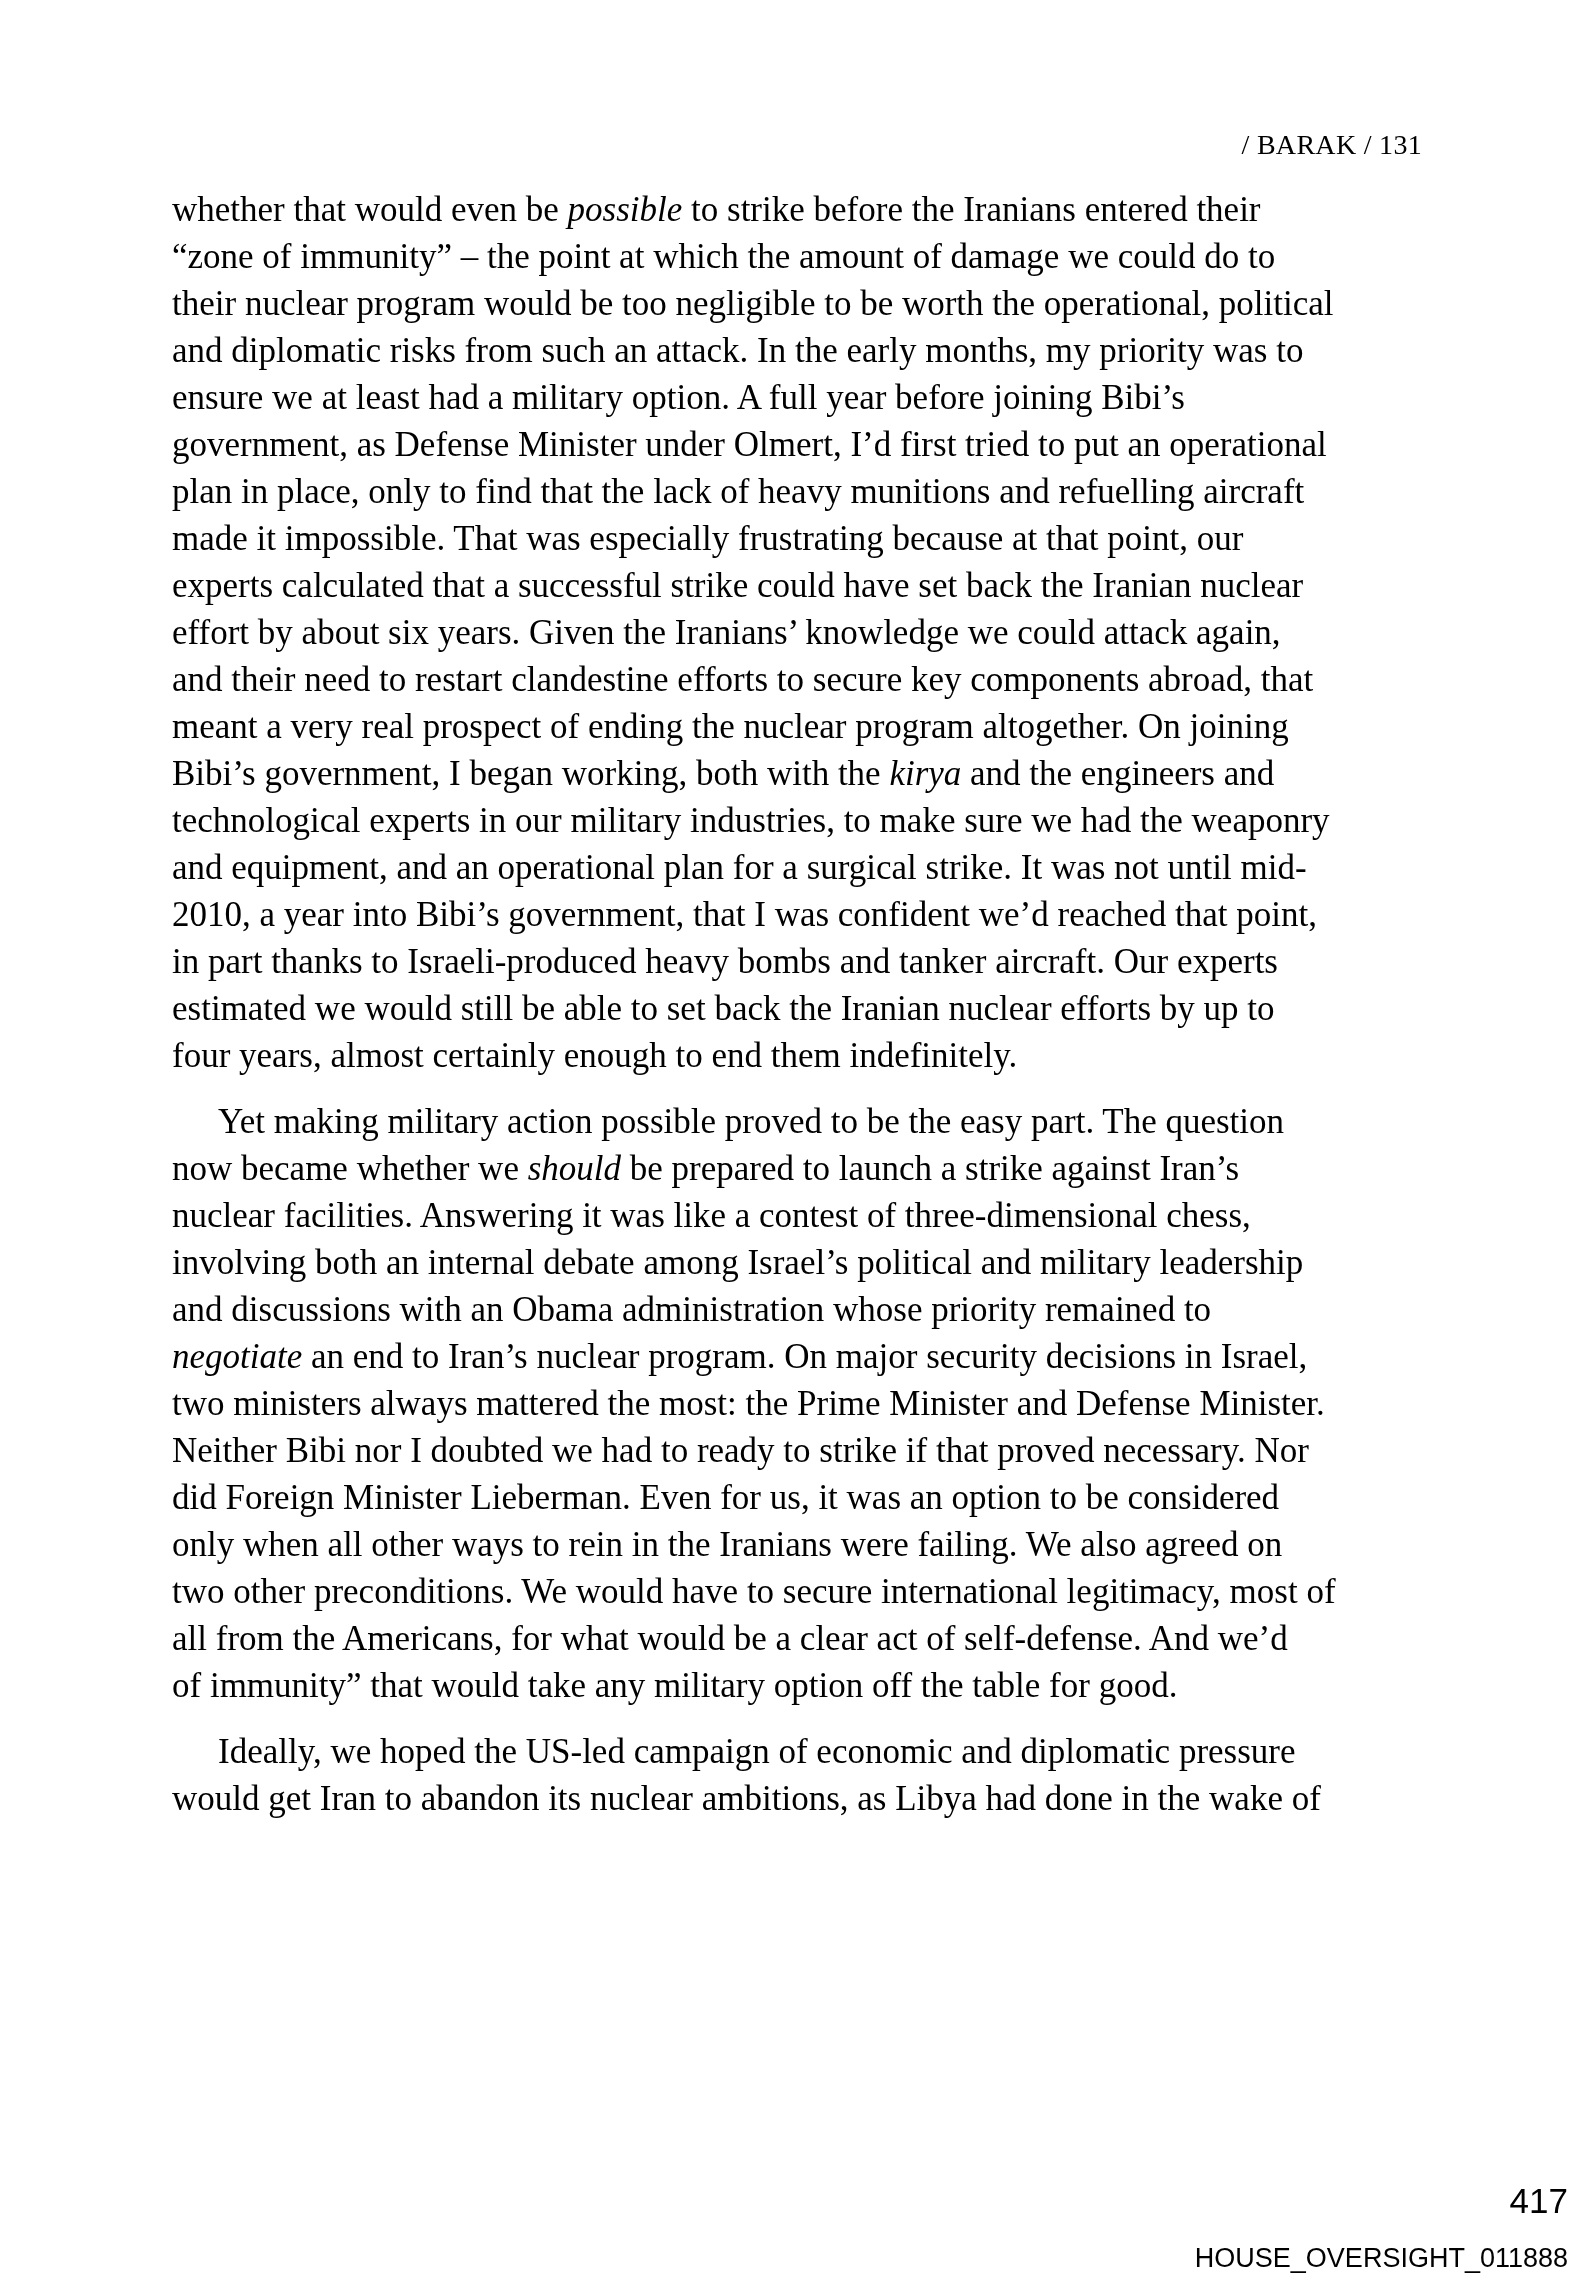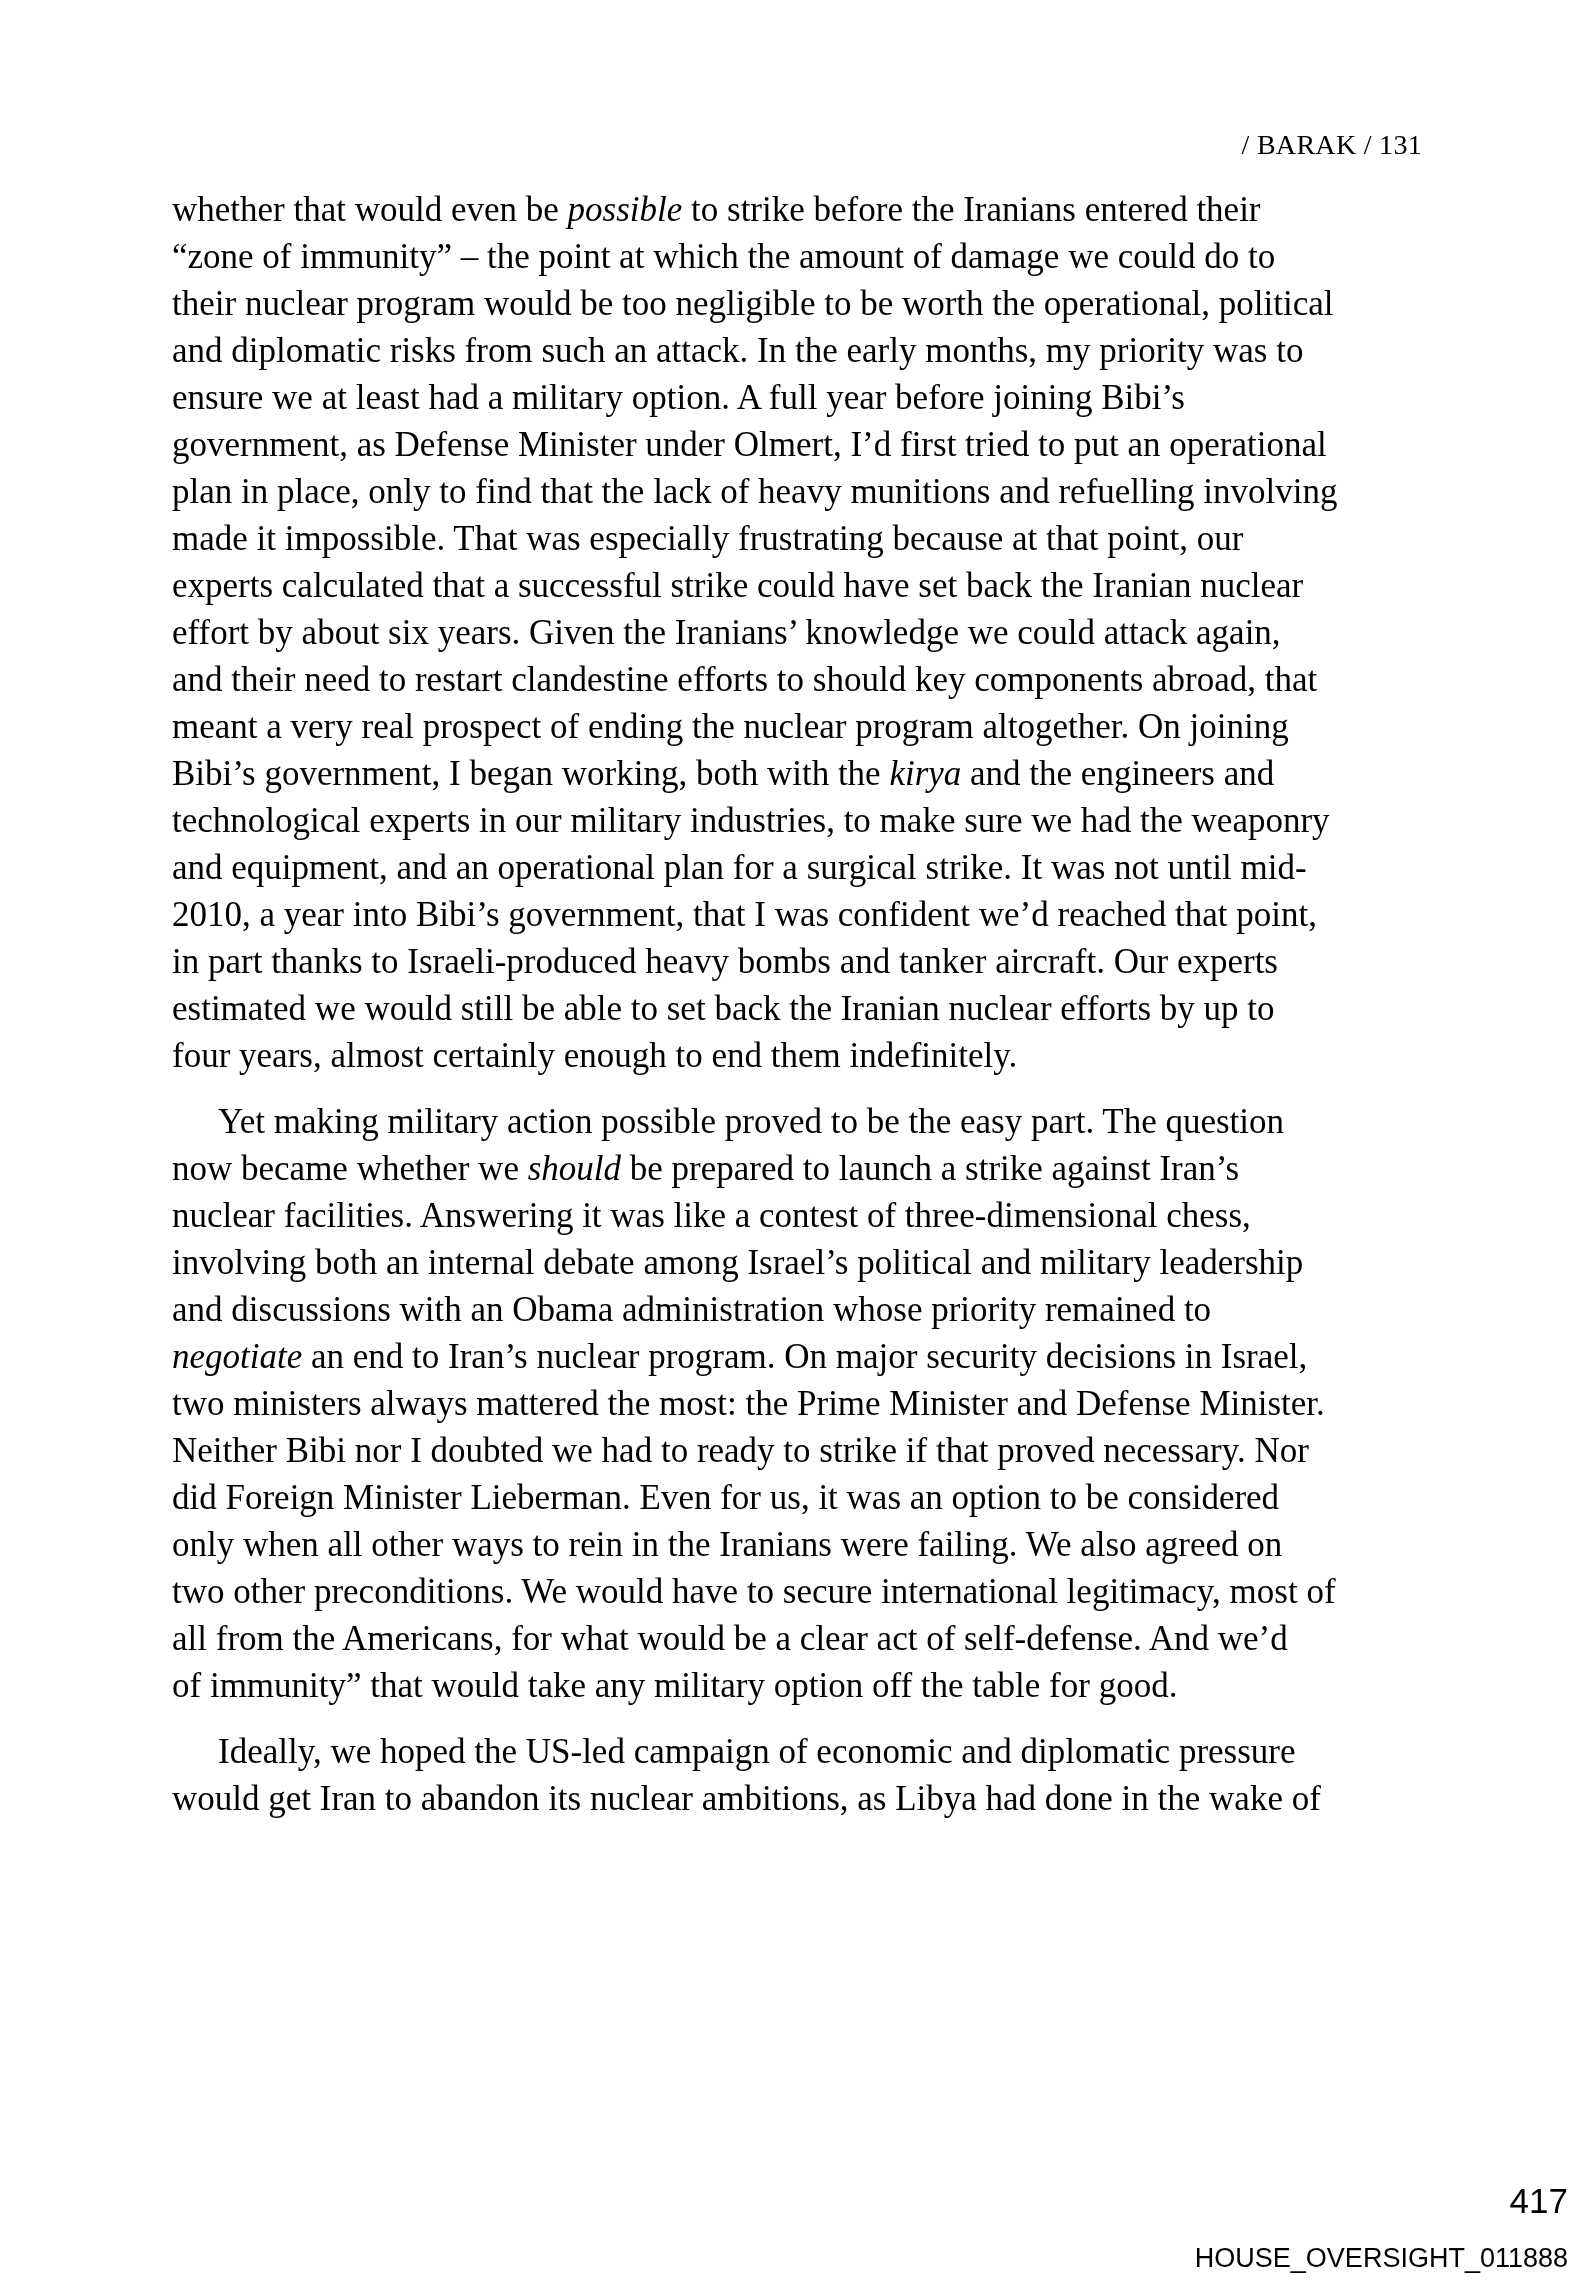--- a/index.html
+++ b/index.html
@@ -32,25 +32,25 @@
 <div class="running-head">/ BARAK / 131</div>
 
 <div class="body-text" id="body-text">
     <div>
       <span class="line">whether that would even be <i>possible</i> to strike before the Iranians entered their</span>
       <span class="line">“zone of immunity” – the point at which the amount of damage we could do to</span>
       <span class="line">their nuclear program would be too negligible to be worth the operational, political</span>
       <span class="line">and diplomatic risks from such an attack. In the early months, my priority was to</span>
       <span class="line">ensure we at least had a military option. A full year before joining Bibi’s</span>
       <span class="line">government, as Defense Minister under Olmert, I’d first tried to put an operational</span>
-      <span class="line">plan in place, only to find that the lack of heavy munitions and refuelling involving</span>
+      <span class="line">plan in place, only to find that the lack of heavy munitions and refuelling aircraft</span>
       <span class="line">made it impossible. That was especially frustrating because at that point, our</span>
       <span class="line">experts calculated that a successful strike could have set back the Iranian nuclear</span>
       <span class="line">effort by about six years. Given the Iranians’ knowledge we could attack again,</span>
-      <span class="line">and their need to restart clandestine efforts to should key components abroad, that</span>
+      <span class="line">and their need to restart clandestine efforts to secure key components abroad, that</span>
       <span class="line">meant a very real prospect of ending the nuclear program altogether. On joining</span>
       <span class="line">Bibi’s government, I began working, both with the <i>kirya</i> and the engineers and</span>
       <span class="line">technological experts in our military industries, to make sure we had the weaponry</span>
       <span class="line">and equipment, and an operational plan for a surgical strike. It was not until mid-</span>
       <span class="line">2010, a year into Bibi’s government, that I was confident we’d reached that point,</span>
       <span class="line">in part thanks to Israeli-produced heavy bombs and tanker aircraft. Our experts</span>
       <span class="line">estimated we would still be able to set back the Iranian nuclear efforts by up to</span>
       <span class="line">four years, almost certainly enough to end them indefinitely.</span>
     </div>
     <div class="para-gap"></div>

